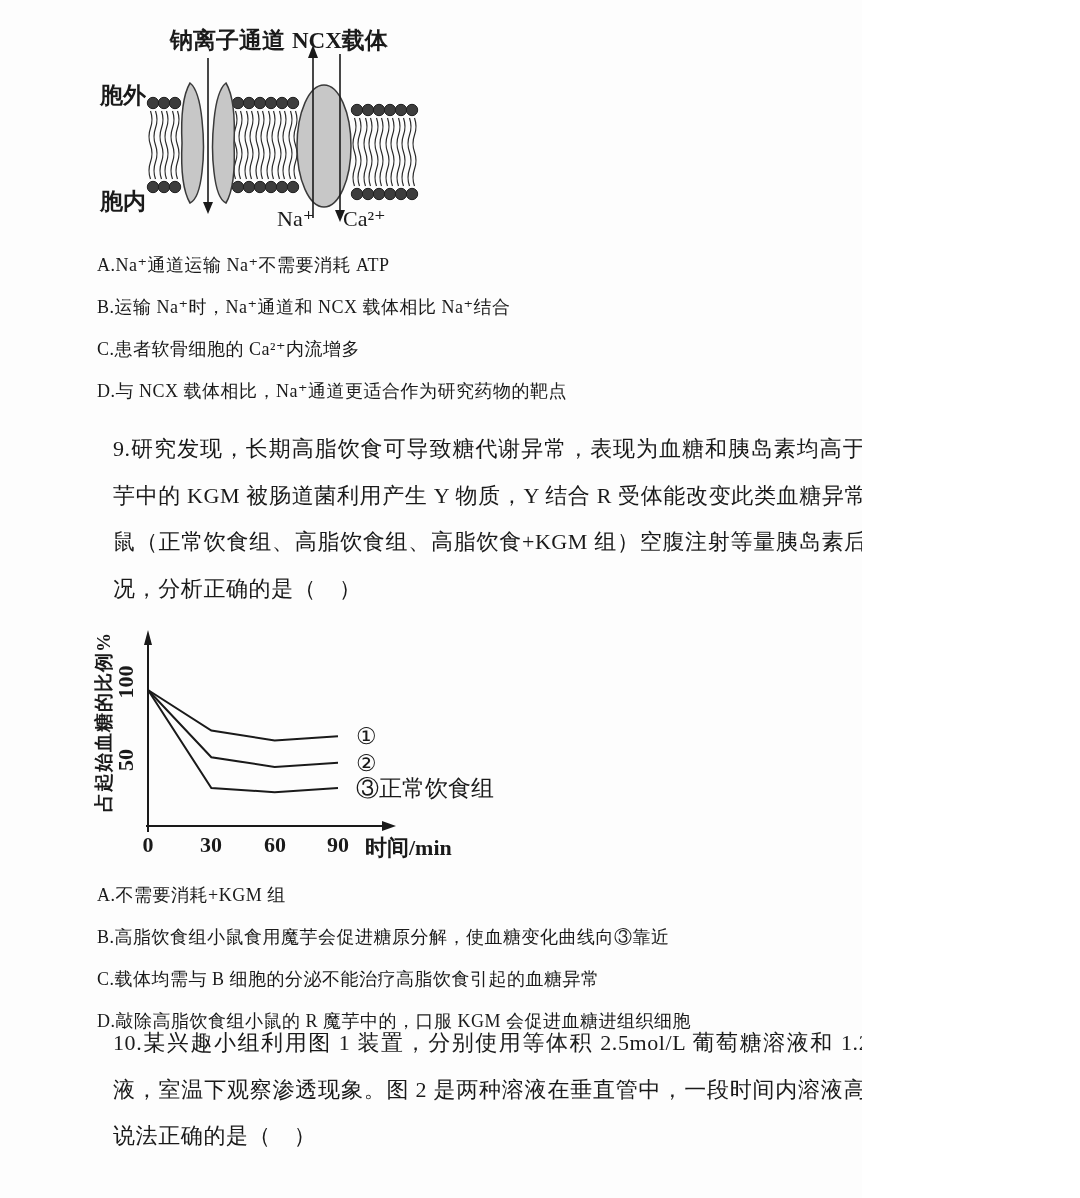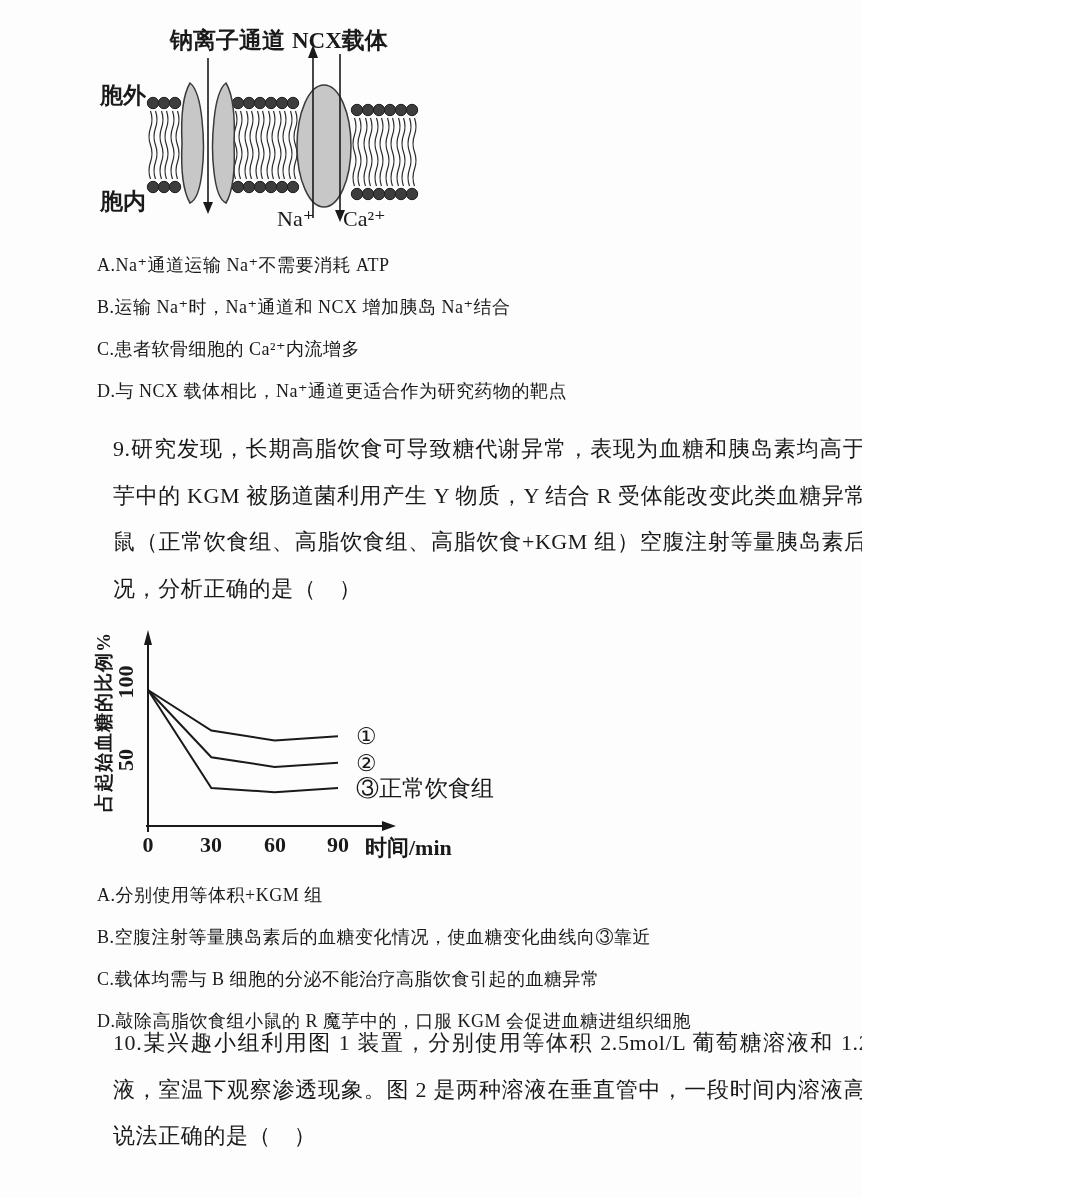--- a/index.html
+++ b/index.html
@@ -120,21 +120,21 @@
 
     <text x="170" y="48" class="dg-label">钠离子通道</text>
     <text x="292" y="48" class="dg-label">NCX载体</text>
     <text x="100" y="103" class="dg-side">胞外</text>
     <text x="100" y="209" class="dg-side">胞内</text>
     <text x="277" y="226" class="dg-ion">Na⁺</text>
     <text x="343" y="226" class="dg-ion">Ca²⁺</text>
   </svg>
 
   <div class="optline" style="top:254px">A.Na⁺通道运输 Na⁺不需要消耗 ATP</div>
-  <div class="optline" style="top:296px">B.运输 Na⁺时，Na⁺通道和 NCX 增加胰岛 Na⁺结合</div>
+  <div class="optline" style="top:296px">B.运输 Na⁺时，Na⁺通道和 NCX 载体相比 Na⁺结合</div>
   <div class="optline" style="top:338px">C.患者软骨细胞的 Ca²⁺内流增多</div>
   <div class="optline" style="top:380px">D.与 NCX 载体相比，Na⁺通道更适合作为研究药物的靶点</div>
 
   <div class="stem" style="top:426px">9.研究发现，长期高脂饮食可导致糖代谢异常，表现为血糖和胰岛素均高于正常水平。魔芋中的 KGM 被肠道菌利用产生 Y 物质，Y 结合 R 受体能改变此类血糖异常。图为三组小鼠（正常饮食组、高脂饮食组、高脂饮食+KGM 组）空腹注射等量胰岛素后的血糖变化情况，分析正确的是（　）</div>
 
   <svg id="chart-svg" style="left:85px; top:612px;" width="380" height="257" viewBox="85 612 380 257">
 
     <line class="axis" x1="148" y1="832" x2="148" y2="644"></line>
     <polygon class="arrowhead" points="148,630 144,645 152,645"></polygon>
     <line class="axis" x1="146" y1="826" x2="383" y2="826"></line>
@@ -155,20 +155,20 @@
     <text class="ylab" text-anchor="middle" transform="rotate(-90 110 722)" x="110" y="722">占起始血糖的比例%</text>
 
     <text class="tick" text-anchor="middle" x="148" y="852">0</text>
     <text class="tick" text-anchor="middle" x="211" y="852">30</text>
     <text class="tick" text-anchor="middle" x="275" y="852">60</text>
     <text class="tick" text-anchor="middle" x="338" y="852">90</text>
 
     <text class="axlabel" x="365" y="855">时间/min</text>
   </svg>
 
-  <div class="optline" style="top:884px">A.分别使用等体积+KGM 组</div>
-  <div class="optline" style="top:926px">B.空腹注射等量胰岛素后的血糖变化情况，使血糖变化曲线向③靠近</div>
+  <div class="optline" style="top:884px">A.不需要消耗+KGM 组</div>
+  <div class="optline" style="top:926px">B.高脂饮食组小鼠食用魔芋会促进糖原分解，使血糖变化曲线向③靠近</div>
   <div class="optline" style="top:968px">C.载体均需与 B 细胞的分泌不能治疗高脂饮食引起的血糖异常</div>
   <div class="optline" style="top:1010px">D.敲除高脂饮食组小鼠的 R 魔芋中的，口服 KGM 会促进血糖进组织细胞</div>
 
   <div class="stem" style="top:1020px">10.某兴趣小组利用图 1 装置，分别使用等体积 2.5mol/L 葡萄糖溶液和 1.2mol/L 蔗糖溶液，室温下观察渗透现象。图 2 是两种溶液在垂直管中，一段时间内溶液高度变化，下列说法正确的是（　）</div>
 
 </div>
 
 </body></html>

